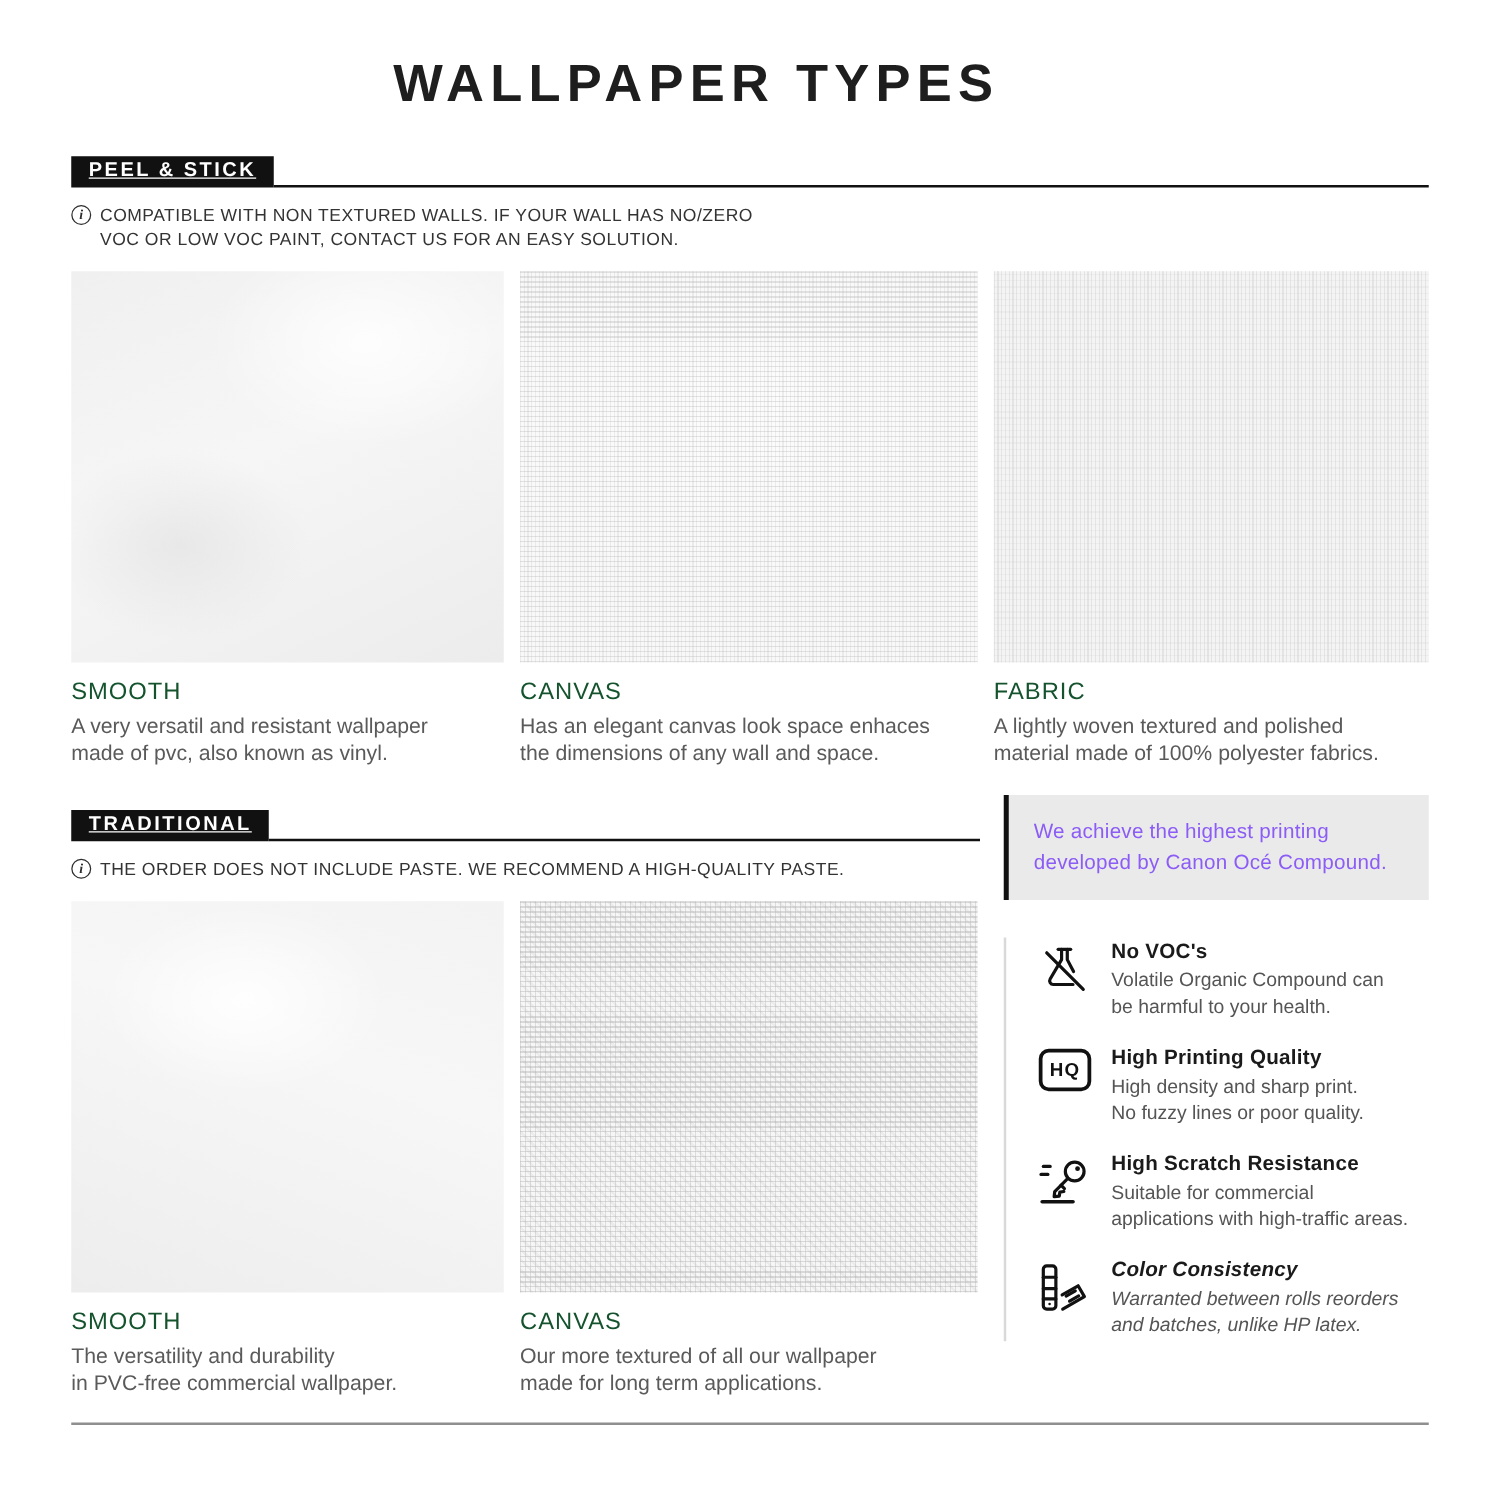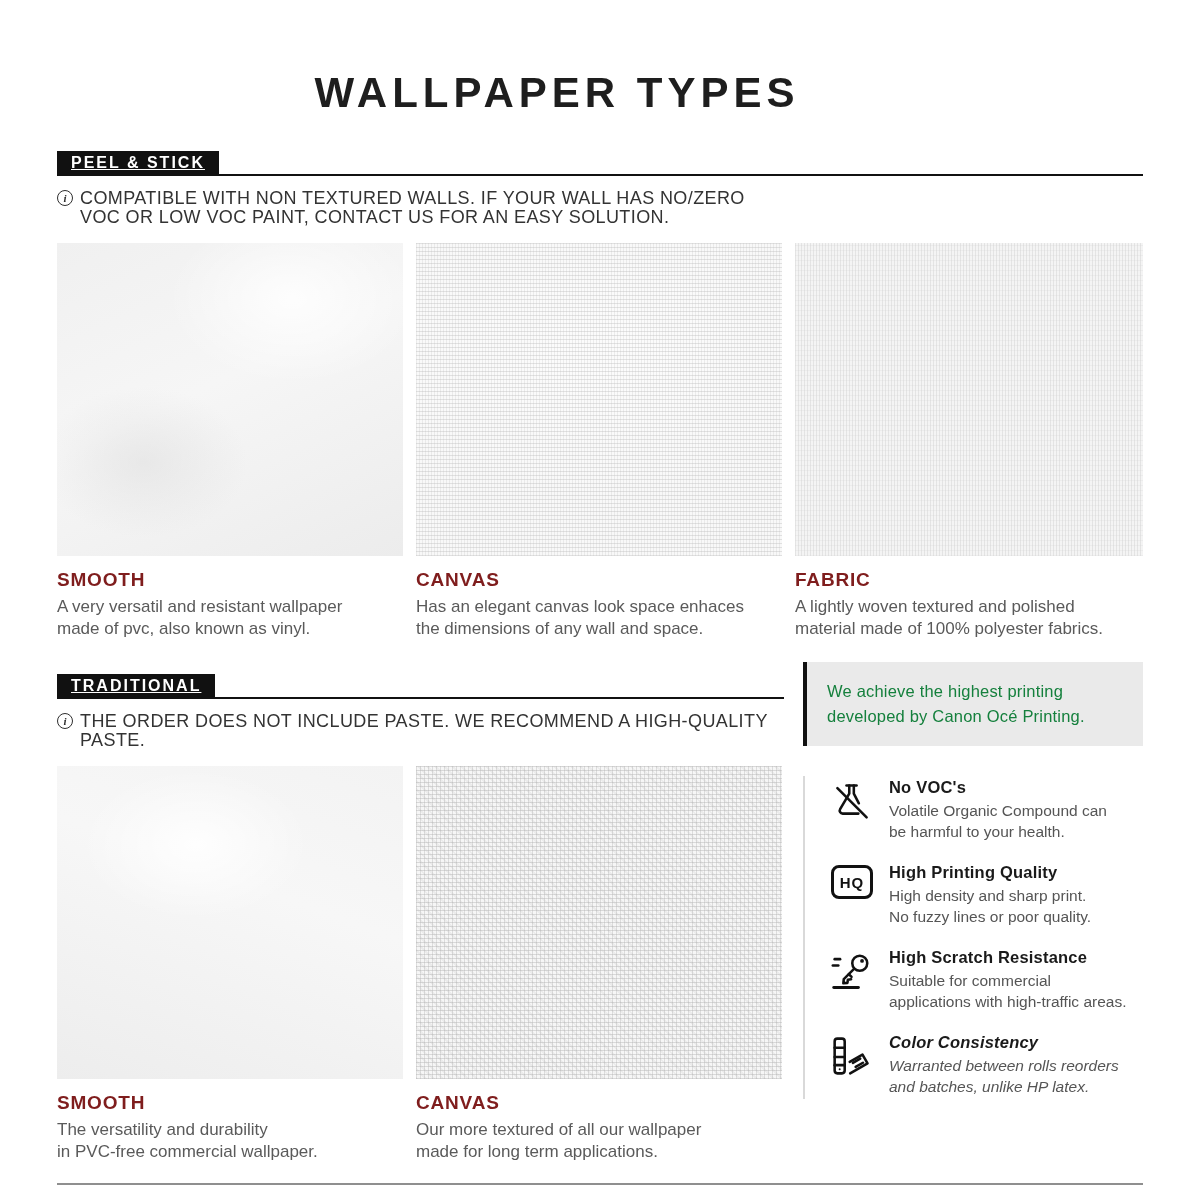--- a/index.html
+++ b/index.html
@@ -2,21 +2,21 @@
 <html><head>
 <meta charset="utf-8">
 <style>
   * { margin:0; padding:0; box-sizing:border-box; }
   html,body { background:#ffffff; }
   body {
     width:1200px; height:1200px;
     font-family:"Liberation Sans", sans-serif;
     color:#1c1c1c; overflow:hidden; position:relative;
   }
-  .page { width:1200px; height:1200px; padding:69px 57px 0 57px; }
+  .page { width:1200px; height:1200px; padding:43px 57px 0 57px; }
 
   
   .title-wrap { width:1000px; text-align:center; }
   .page-title {
     font-size:42px; font-weight:600; letter-spacing:5px;
     color:#1e1e1e; white-space:nowrap;
   }
 
   
   .section-header { display:flex; align-items:flex-end; margin-top:34px; }
@@ -29,28 +29,28 @@
 
   
   .note { display:flex; align-items:flex-start; margin-top:13px; }
   .info-icon {
     width:16px; height:16px; border:1.6px solid #2e2e2e; border-radius:50%;
     display:inline-flex; align-items:center; justify-content:center;
     font-size:11px; font-weight:bold; color:#2e2e2e; line-height:1;
     margin-right:7px; margin-top:1px; flex:0 0 auto;
     font-family:"Liberation Serif", serif; font-style:italic;
   }
-  .note-text { font-size:18px; letter-spacing:.4px; color:#333333; line-height:19px; }
+  .note-text { font-size:14px; letter-spacing:.4px; color:#333333; line-height:19px; }
 
   
   .swatch-row { display:grid; grid-template-columns:346px 366px 348px; column-gap:13px; margin-top:16px; }
   .swatch-row.two-cols { grid-template-columns:346px 366px; }
   .swatch { width:100%; }
   .swatch-img { width:100%; height:313px; }
-  .swatch-name { margin-top:13px; font-size:19px; font-weight:bold; letter-spacing:.8px; color:#7f1d1d; }
+  .swatch-name { margin-top:13px; font-size:19px; font-weight:normal; letter-spacing:.8px; color:#14532d; }
   .swatch-desc { margin-top:5px; font-size:17px; color:#5a5a5a; line-height:22px; }
 
   
   .tex-smooth1 {
     background:
       radial-gradient(ellipse 60% 45% at 68% 18%, rgba(255,255,255,.85) 0%, rgba(255,255,255,0) 60%),
       radial-gradient(ellipse 50% 40% at 25% 70%, rgba(222,222,222,.55) 0%, rgba(222,222,222,0) 60%),
       linear-gradient(155deg, #f0f0f0 0%, #f6f6f6 45%, #ececec 100%);
   }
   .tex-canvas-fine {
@@ -82,21 +82,21 @@
   
   .lower { display:flex; justify-content:space-between; align-items:flex-start; }
   .lower-left { width:727px; }
   .right-panel { width:340px; }
 
   .quote-box {
     margin-top:22px;
     border-left:4px solid #111111;
     background:#eaeaea;
     padding:17px 18px 17px 20px;
-    font-size:16.5px; color:#15803d; line-height:25px; letter-spacing:.2px;
+    font-size:16.5px; color:#8b5cf6; line-height:25px; letter-spacing:.2px;
   }
 
   .features { margin-top:30px; border-left:2px solid #d9d9d9; padding:2px 0 2px 26px; }
   .feature { display:flex; margin-bottom:21px; }
   .feature:last-child { margin-bottom:0;font-style:italic; }
   .feature-icon { width:46px; flex:0 0 auto; padding-top:2px; }
   .feature-body { padding-left:12px; }
   .feature-title { font-size:16.5px; font-weight:bold; color:#1a1a1a; letter-spacing:.2px; }
   .feature-desc { margin-top:3px; font-size:15.5px; color:#555555; line-height:21px; }
 
@@ -190,21 +190,21 @@
             <div>made for long term applications.</div>
           </div>
         </div>
       </div>
     </div>
 
     <div class="right-panel">
 
       <div class="quote-box">
         <div>We achieve the highest printing</div>
-        <div>developed by Canon Océ Printing.</div>
+        <div>developed by Canon Océ Compound.</div>
       </div>
 
       <div class="features">
 
         <div class="feature">
           <div class="feature-icon">
             <svg width="42" height="42" viewBox="0 0 46 46" fill="none" stroke="#111111" stroke-width="2.8" stroke-linecap="round" stroke-linejoin="round">
               <path d="M17 6 h11"></path>
               <path d="M20 6 v9 L10 32 a3.2 3.2 0 0 0 2.8 4.8 H30"></path>
               <path d="M25 6 v9 l5.5 10.5"></path>

